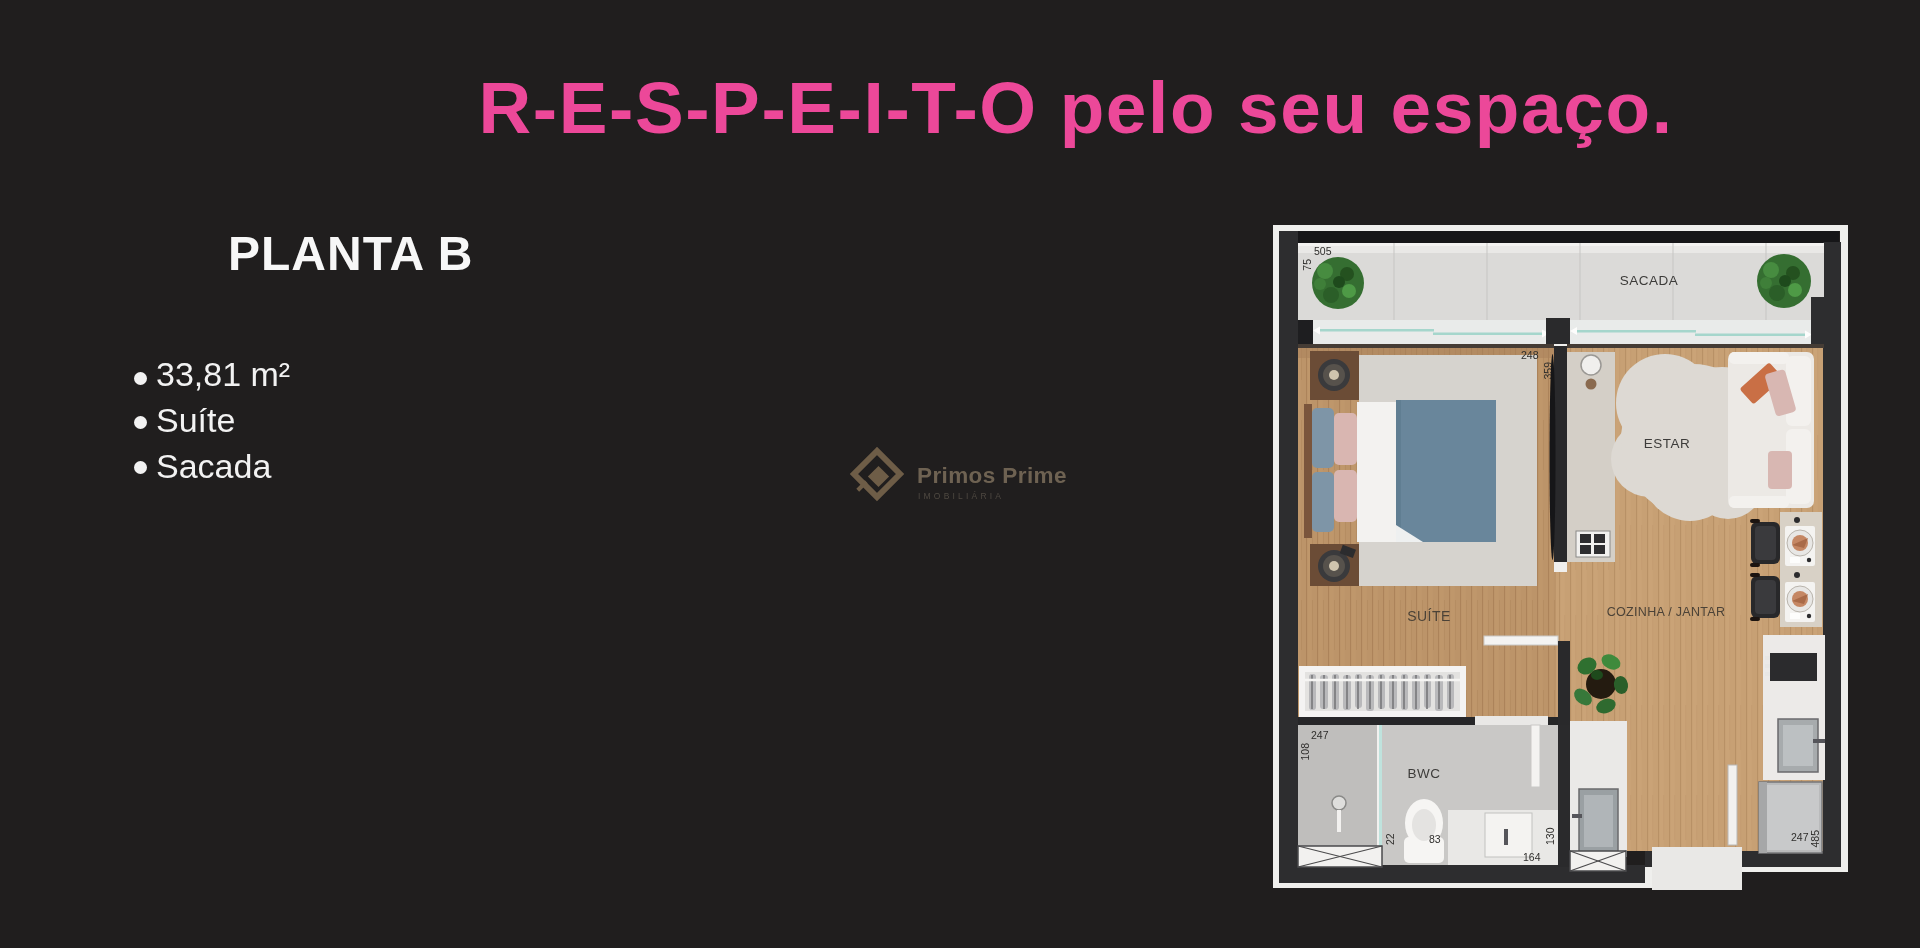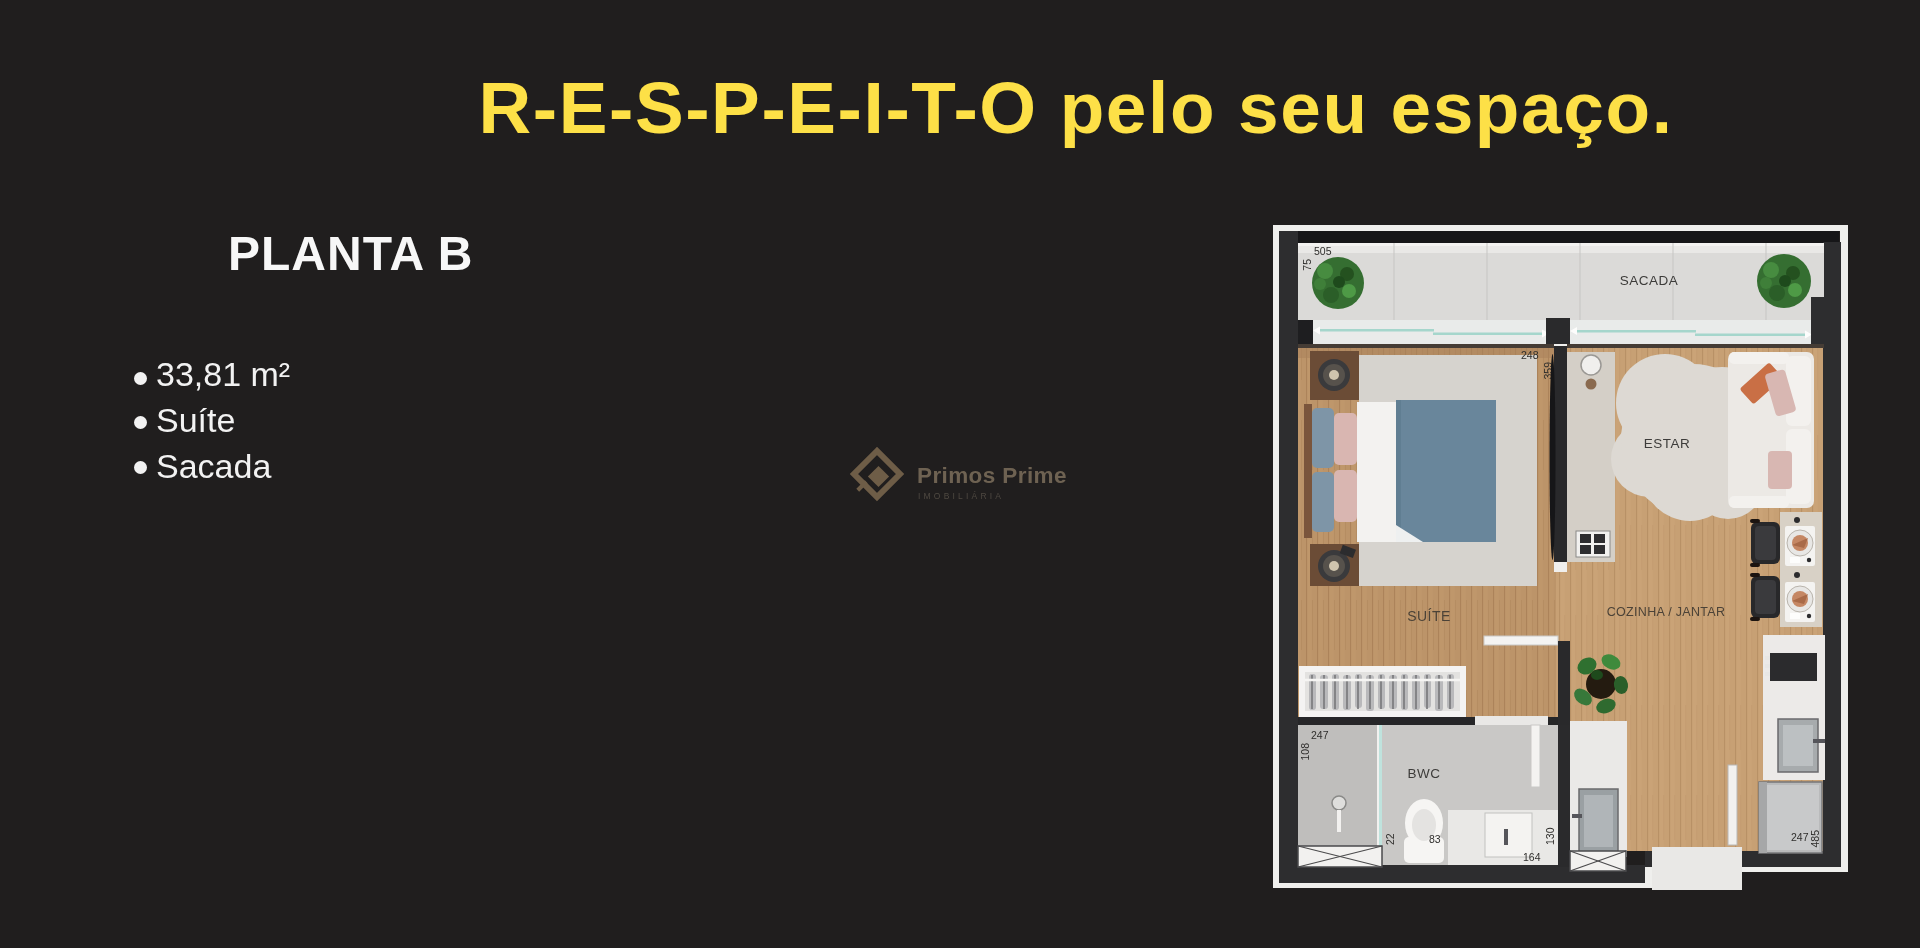--- a/index.html
+++ b/index.html
@@ -1,20 +1,20 @@
 <!DOCTYPE html>
 <html lang="pt-br"><head>
 <meta charset="utf-8">
 <title>Planta B</title>
 <style>
   html,body{margin:0;padding:0;}
   body{width:1920px;height:948px;background:#201e1e;overflow:hidden;position:relative;
        font-family:"Liberation Sans", sans-serif;}
   .title{position:absolute;left:1076px;top:66px;transform:translateX(-50%);
-         color:#fde047;font-size:73px;font-weight:bold;white-space:nowrap;letter-spacing:1.6px;}
+         color:#ec4899;font-size:73px;font-weight:bold;white-space:nowrap;letter-spacing:1.6px;}
   .planta{position:absolute;left:228px;top:226px;color:#f7f7f7;font-size:48px;font-weight:bold;letter-spacing:1px;}
   .bullet{position:absolute;width:13px;height:13px;border-radius:50%;background:#f2f2f2;left:134px;}
   .li{position:absolute;color:#f2f2f2;font-size:34px;left:156px;width:400px;white-space:nowrap;}
 </style>
 </head>
 <body>
 
 <div class="title">R-E-S-P-E-I-T-O pelo seu espaço.</div>
 
 <div class="planta">PLANTA B</div>

